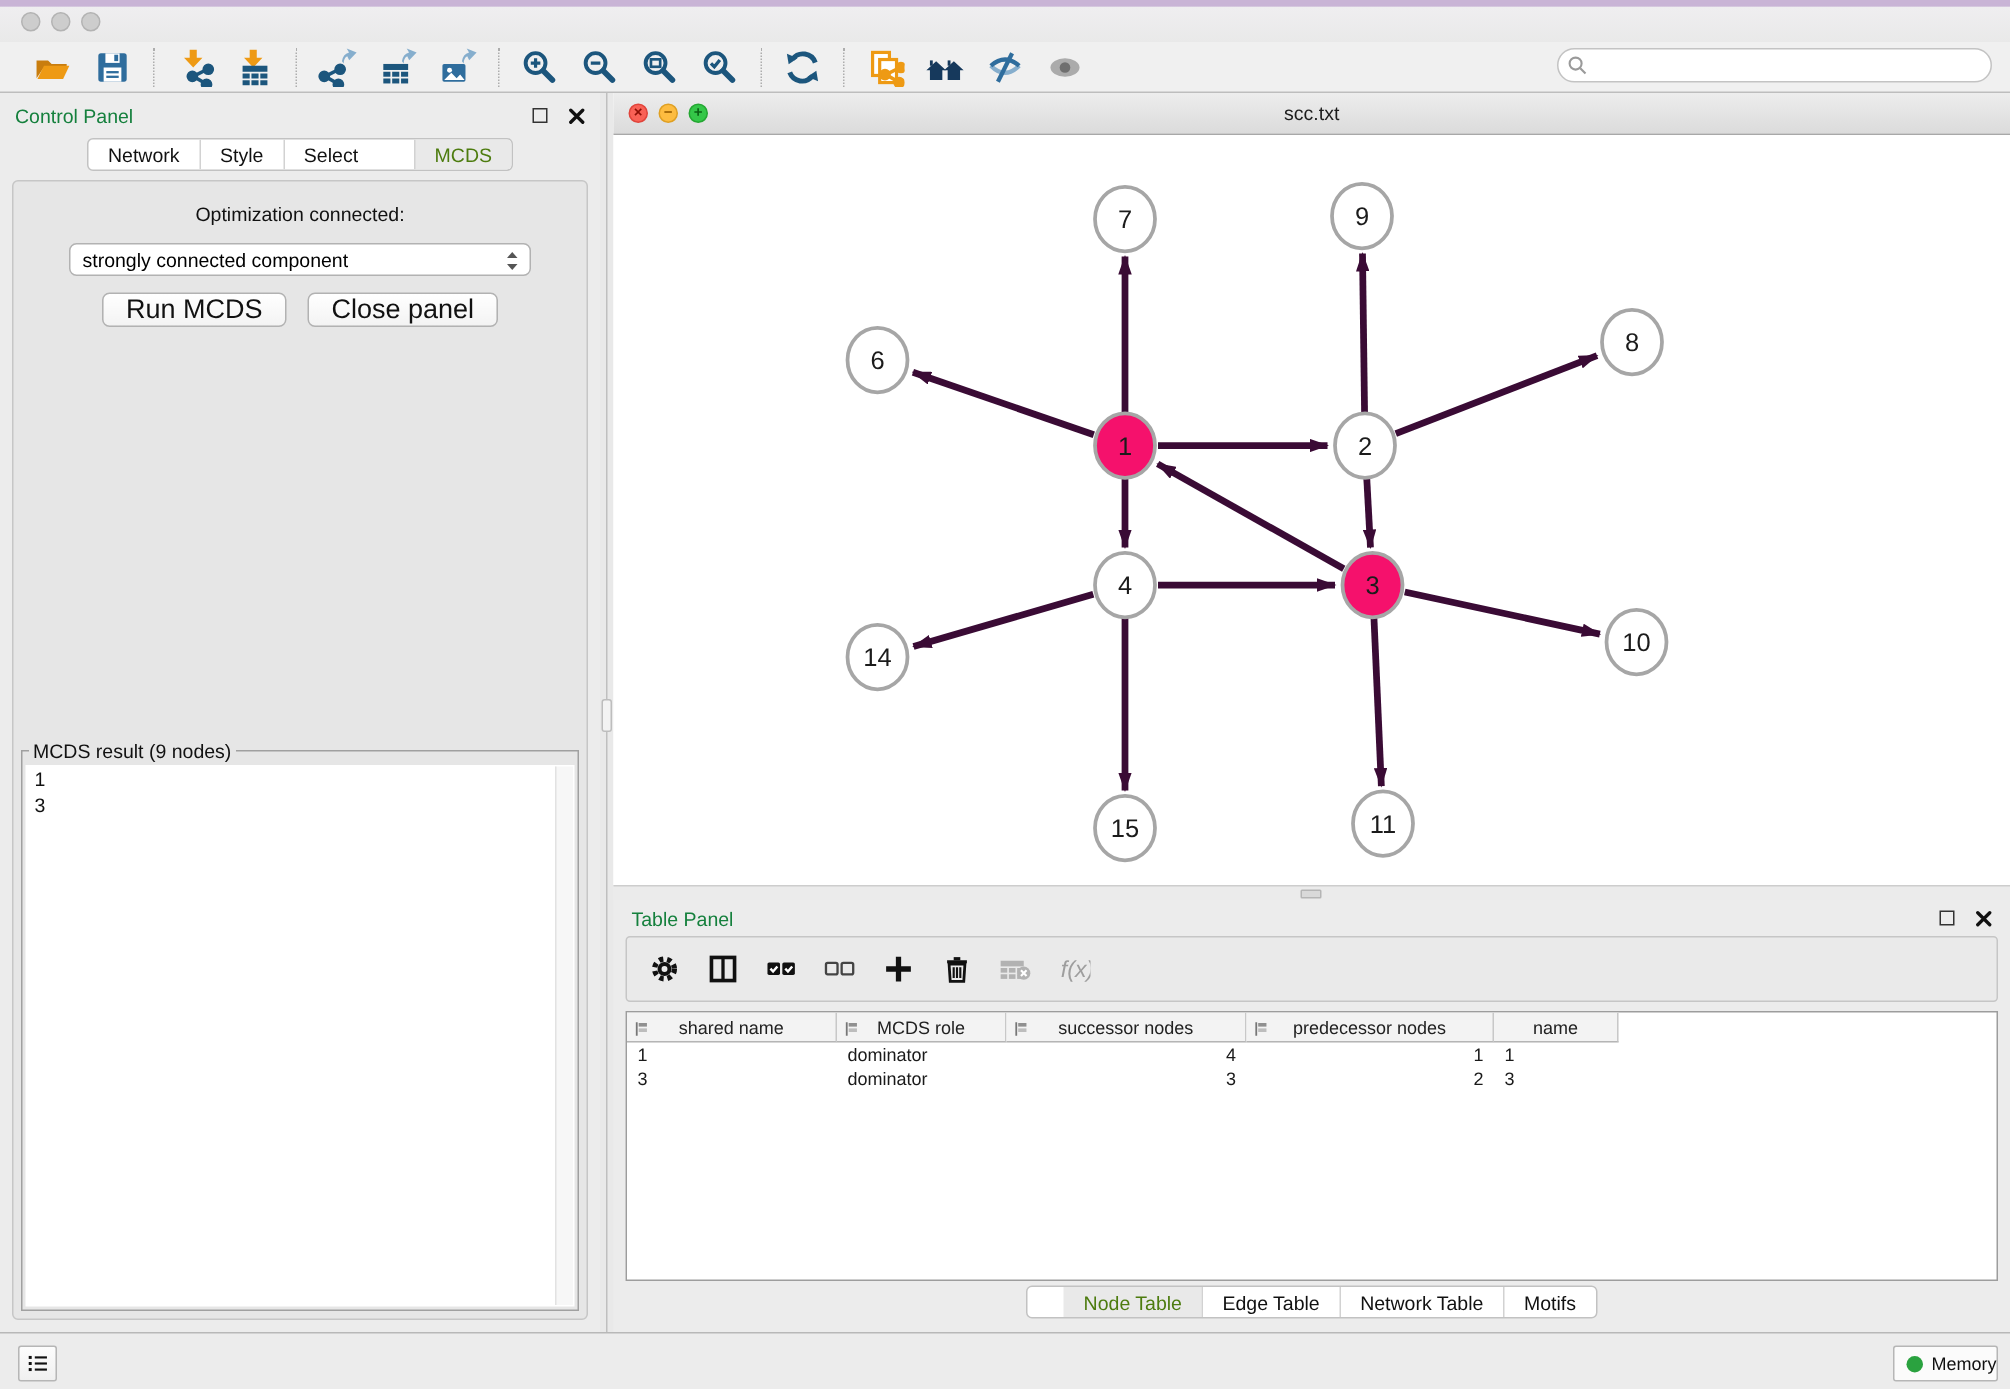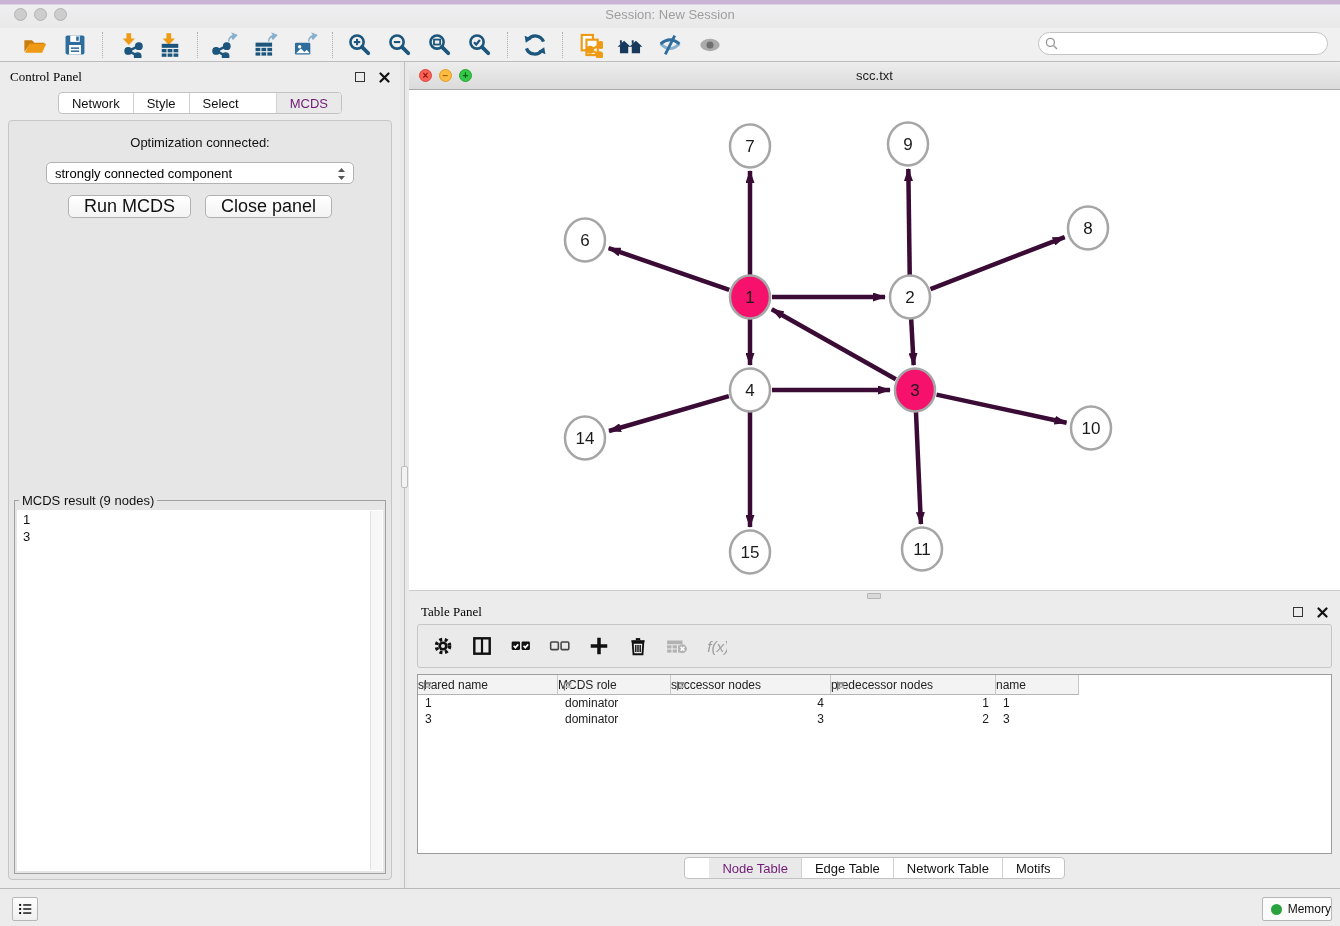--- a/index.html
+++ b/index.html
@@ -20,27 +20,27 @@
   .tsep{width:0;height:26px;border-left:1px dotted #adadad;}
   .tool{width:26px;height:26px;display:flex;align-items:center;justify-content:center;cursor:default;}
   .tool svg{display:block;}
   .searchbox{position:absolute;right:12px;top:4px;width:290px;height:23px;background:#fff;
     border:1px solid #c3c3c3;border-radius:12px;display:flex;align-items:center;padding:0 6px;}
   .searchbox input{border:none;outline:none;flex:1;font-size:12px;background:transparent;margin-left:4px;}
 
   
   .control-panel{position:absolute;left:0;top:62px;width:400px;bottom:38px;background:#ececec;}
   .cp-header{height:30px;display:flex;align-items:center;padding:0 10px;}
-  .panel-title{flex:1;font-size:13px;color:#000000;font-family:Liberation Serif, serif;}
+  .panel-title{flex:1;font-size:13px;color:#15803d;}
   .float-btn{width:10px;height:10px;border:1.6px solid #333;margin-right:14px;}
   .cp-tabs{height:26px;display:flex;justify-content:center;}
   .tabgroup{display:inline-flex;border:1px solid #c2c2c2;border-radius:4px;background:#fff;overflow:hidden;height:22px;}
   .tabgroup .tab{padding:0 13px;line-height:21px;font-size:13px;color:#111;border-left:1px solid #d2d2d2;}
   .tabgroup .tab:first-child{border-left:none;}
-  .tabgroup .tab.active{color:#701a75;background:#e9e9e9;margin-left:24px;}
+  .tabgroup .tab.active{color:#4d7c0f;background:#e9e9e9;margin-left:24px;}
   .cp-body{position:absolute;left:8px;right:8px;top:58px;bottom:8px;background:#e6e6e6;
     border:1px solid #c6c6c6;border-radius:4px;}
   .opt-label{text-align:center;margin-top:14px;font-size:13px;color:#111;}
   .combo{margin:12px auto 0;width:308px;height:22px;background:#fff;border:1px solid #b2b2b2;
     border-radius:5px;display:flex;align-items:center;padding:0 8px;font-size:13px;position:relative;}
   .combo .chev{position:absolute;right:6px;top:3px;}
   .btnrow{margin-top:11px;display:flex;justify-content:center;gap:14px;}
   .pushbtn{height:23px;padding:0 15px;background:linear-gradient(#ffffff,#f3f3f3);
     border:1px solid #b2b2b2;border-radius:5px;font-size:18px;color:#111;}
   .resultbox{position:absolute;left:5px;right:5px;top:372px;bottom:5px;border:1px solid #a0a0a0;
@@ -74,21 +74,21 @@
 
   
   .table-panel{position:absolute;left:409px;right:0;top:600px;bottom:38px;background:#ececec;}
   .tp-header{height:24px;display:flex;align-items:center;padding:0 12px;}
   .tp-toolbar{position:absolute;left:8px;right:8px;top:24px;height:44px;background:#eaeaea;
     border:1px solid #c6c6c6;border-radius:3px;display:flex;align-items:center;gap:17px;padding-left:14px;}
   .tp-tool{width:22px;height:22px;display:flex;align-items:center;justify-content:center;}
   .tp-table{position:absolute;left:8px;right:8px;top:74px;height:180px;background:#fff;border:1px solid #9d9d9d;overflow:hidden;}
   .tbl-head{display:flex;height:20px;}
   .th{position:relative;background:#f3f3f3;border-right:1px solid #c8c8c8;border-bottom:1px solid #b5b5b5;
-    font-size:12px;color:#222;display:flex;align-items:center;justify-content:flex-start;}
+    font-size:12px;color:#222;display:flex;align-items:center;justify-content:center;}
   .th .sorticon{position:absolute;left:5px;top:5px;}
   .trow{display:flex;height:16px;}
   .td{font-size:12px;color:#1a1a1a;padding:0 7px;line-height:16px;overflow:hidden;}
   .tp-tabs{position:absolute;left:0;right:0;bottom:9px;display:flex;justify-content:center;}
 
   
   .statusbar{position:absolute;left:0;right:0;bottom:0;height:38px;background:#ececec;border-top:1px solid #b8b8b8;}
   .list-btn{position:absolute;left:12px;top:8px;width:26px;height:24px;background:linear-gradient(#fdfdfd,#f0f0f0);
     border:1px solid #b6b6b6;border-radius:2px;display:flex;align-items:center;justify-content:center;}
   .memory-btn{position:absolute;right:8px;top:8px;height:24px;padding:0 0 0 8px;background:#fbfbfb;
@@ -99,21 +99,20 @@
 <body>
 
 <div class="window">
 
   <div class="titlebar">
     <div class="tlights">
       <div class="tlight"></div>
       <div class="tlight"></div>
       <div class="tlight"></div>
     </div>
-    <div class="t-title">Session: New Session</div>
   </div>
 
   <div class="toolbar">
     <div id="toolbar-groups" style="display:flex;align-items:center;">
         <div class="tgroup">
           <div class="tool">
             <svg width="26" height="26" viewBox="0 0 22 22">
               <path d="M2 7 h6.5 l2 2 h8.5 v2.2 H6 L2 17z" fill="#c97d0e"></path>
               <path d="M2.5 17.5 L6.2 10 h14.3 l-3.5 7.5z" fill="#ee9a14"></path>
             </svg>

